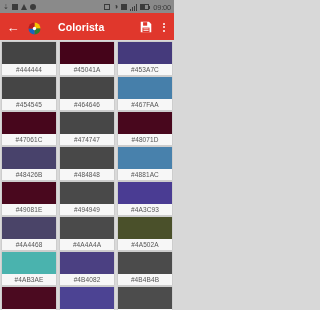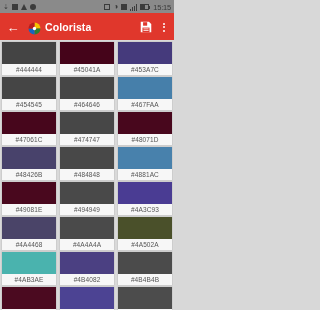--- a/index.html
+++ b/index.html
@@ -114,21 +114,21 @@
     flex: 0 0 auto;
   }
   #app-logo {
     width: 13px; height: 13px;
     margin-left: 7px;
     flex: 0 0 auto;
   }
   #app-title {
     font-size: 10.5px;
     font-weight: bold;
-    margin-left: 4px;
+    margin-left: 17px;
     letter-spacing: 0.1px;
     white-space: nowrap;
     flex: 1 1 auto;
   }
   #save-button {
     width: 14px; height: 14px;
     flex: 0 0 auto;
     margin-right: 6px;
   }
   #overflow-button {
@@ -191,21 +191,21 @@
     <span class="sb-box"></span>
     <span class="sb-wifi">◑</span>
     <span class="sb-box fill"></span>
     <span class="sb-bars">
         <i></i>
         <i></i>
         <i></i>
         <i></i>
       </span>
     <span class="sb-batt"></span>
-    <span id="status-time">15:15</span>
+    <span id="status-time">09:00</span>
   </div>
 </div>
 
 <div id="app-bar" style="background: rgb(224, 55, 44); color: rgb(255, 255, 255);">
   <div id="back-button">←</div>
 
   <div id="app-logo">
     <svg viewBox="0 0 26 26" width="13" height="13" aria-hidden="true">
       <path d="M13 1 A12 12 0 0 1 25 13 L13 13 Z" fill="#f2c200"></path>
       <path d="M25 13 A12 12 0 0 1 13 25 L13 13 Z" fill="#2e7d32"></path>

